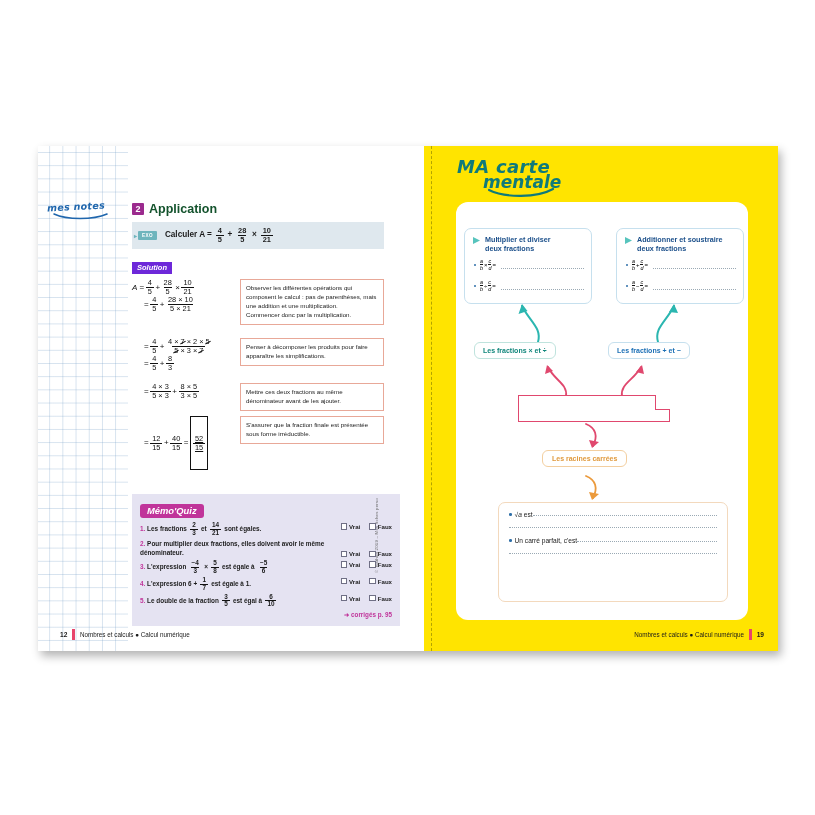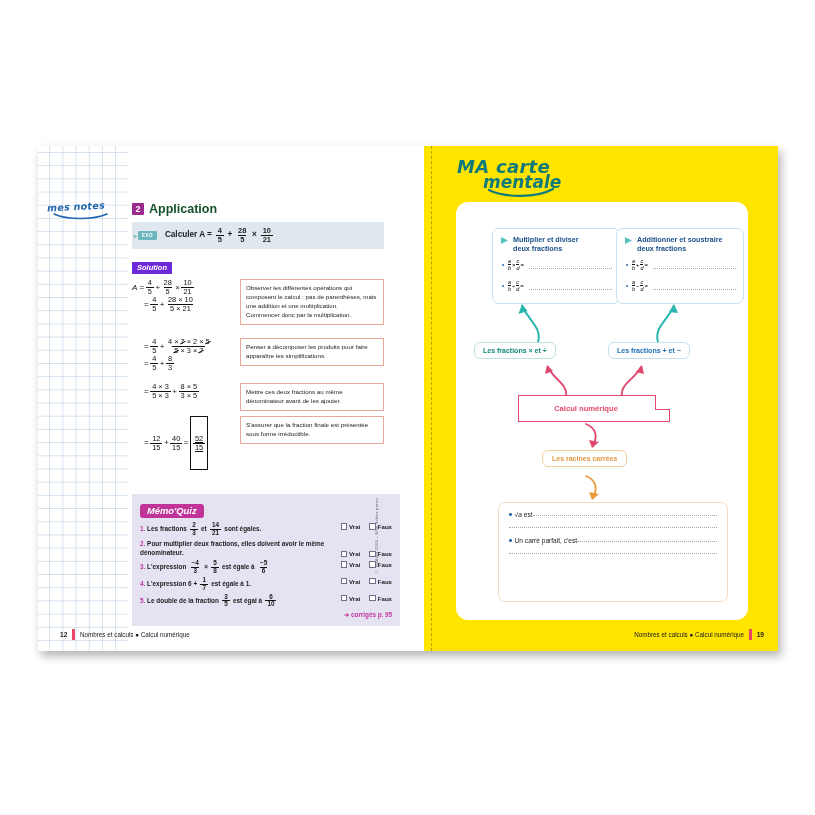--- a/index.html
+++ b/index.html
@@ -187,21 +187,21 @@
     width:292px; height:418px;
     background:#ffffff; border-radius:12px;
   }
 
   .topbox {
     position:absolute; top:26px;
     width:112px; min-height:62px;
     border:1px solid #c6e0ee; border-radius:7px;
     background:#ffffff; padding:6px 7px;
   }
-  #topbox-a { left:36px; }
+  #topbox-a { left:8px; }
   #topbox-b { left:160px; }
   .tb-head { display:flex; align-items:flex-start; gap:4px; margin-bottom:5px;}
   .tb-title { color:#1b4f8a; font-size:7.2px; font-weight:bold; line-height:1.3; }
   .tri { flex:0 0 auto; margin-top:1px; }
   .tb-line { display:flex; align-items:center; margin:5px 0 0 2px; font-size:6px;}
   .dot { width:2.4px; height:2.4px; border-radius:50%;
          background:#2f6fa8; margin-right:2.5px; flex:0 0 auto;}
   .frac-s { display:inline-flex; flex-direction:column; align-items:center;
             line-height:1; font-size:5.4px; font-style:italic; margin:0 1px;}
   .frac-s .d { border-top:.7px solid #111; padding-top:.4px; }
@@ -653,21 +653,20 @@
         <svg class="arrow" style="left:86px; top:160px;" width="34" height="36" viewBox="0 0 34 36">
           <path d="M24 34 C 26 22, 12 18, 6 5" stroke="#e0486e" stroke-width="1.8" fill="none" stroke-linecap="round"></path>
           <path d="M5 3 L3 12 L11 9 Z" fill="#e0486e"></path>
         </svg>
         <svg class="arrow" style="left:158px; top:160px;" width="34" height="36" viewBox="0 0 34 36">
           <path d="M8 34 C 6 22, 20 18, 27 5" stroke="#e0486e" stroke-width="1.8" fill="none" stroke-linecap="round"></path>
           <path d="M28 3 L22 10 L30 12 Z" fill="#e0486e"></path>
         </svg>
 
         <div id="pill-center">
-          <div class="lbl">Calcul numérique</div>
           <div class="fold"></div>
         </div>
 
         <svg class="arrow" style="left:126px; top:220px;" width="30" height="30" viewBox="0 0 30 30">
           <path d="M4 2 C 14 6, 16 14, 11 24" stroke="#e0486e" stroke-width="1.8" fill="none" stroke-linecap="round"></path>
           <path d="M10 26 L17 20 L7 18 Z" fill="#e0486e"></path>
         </svg>
 
         <div id="pill-sqrt">Les racines carrées</div>
 

